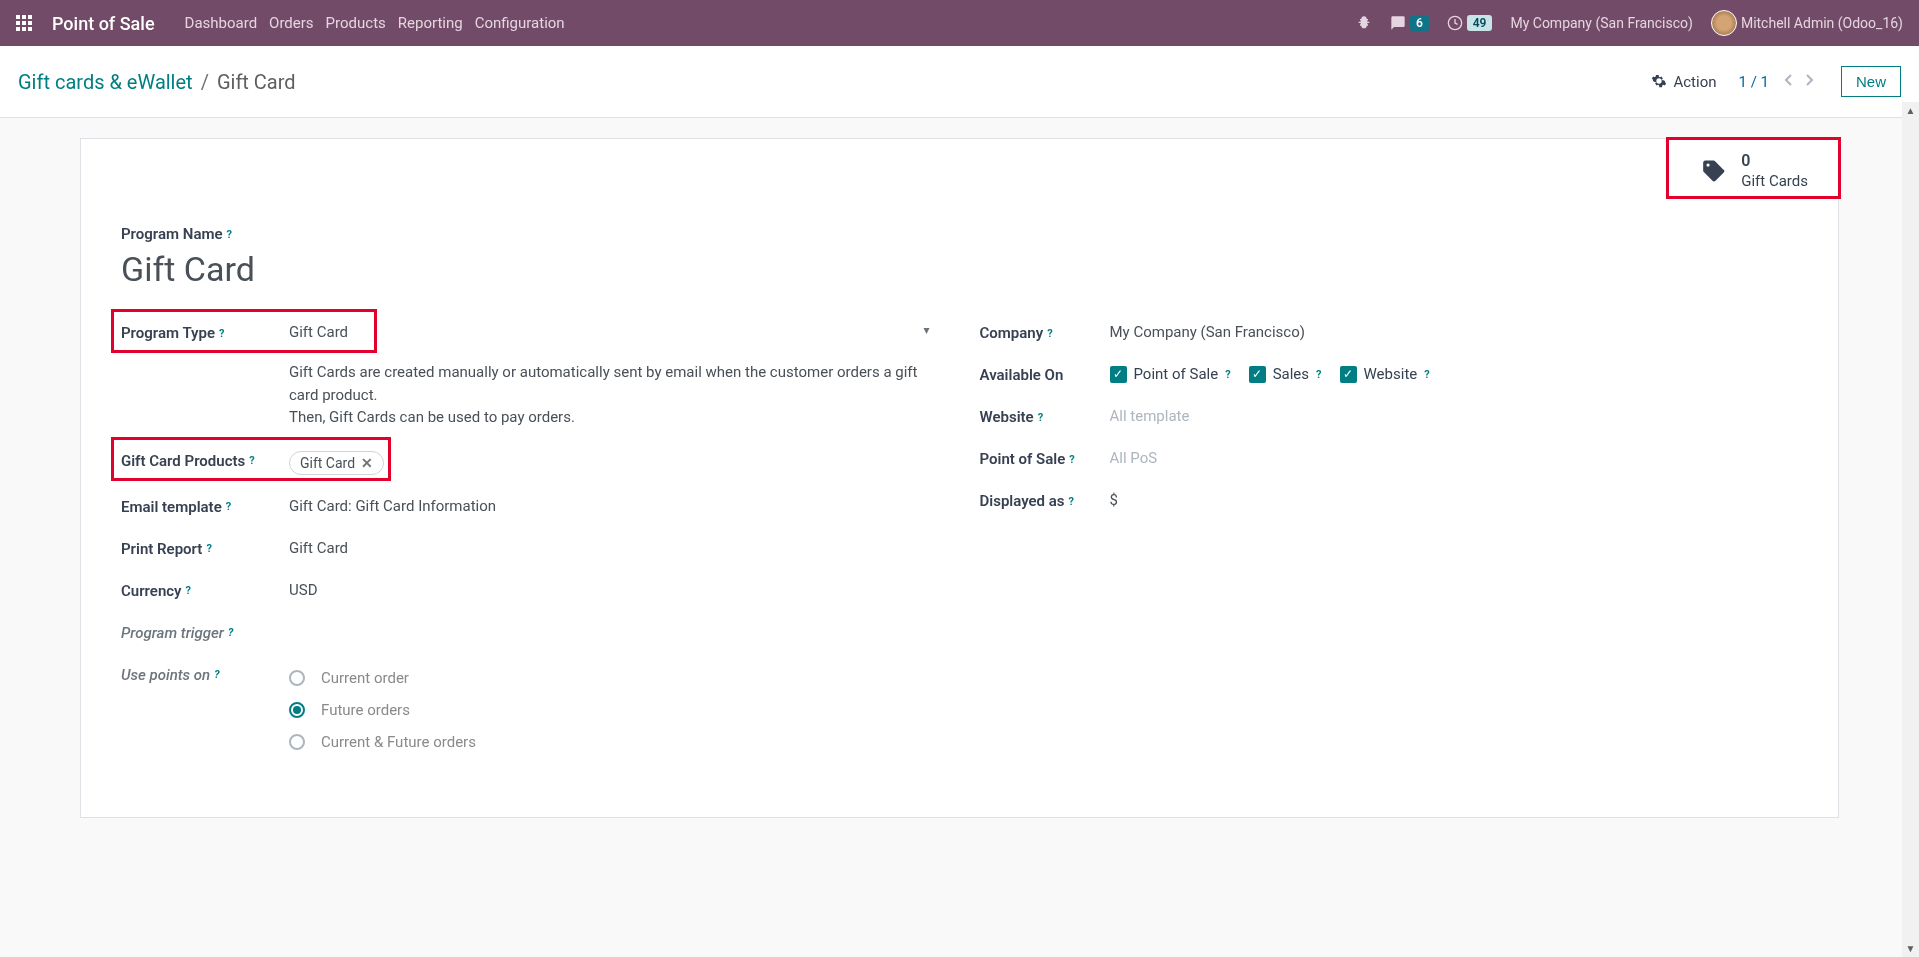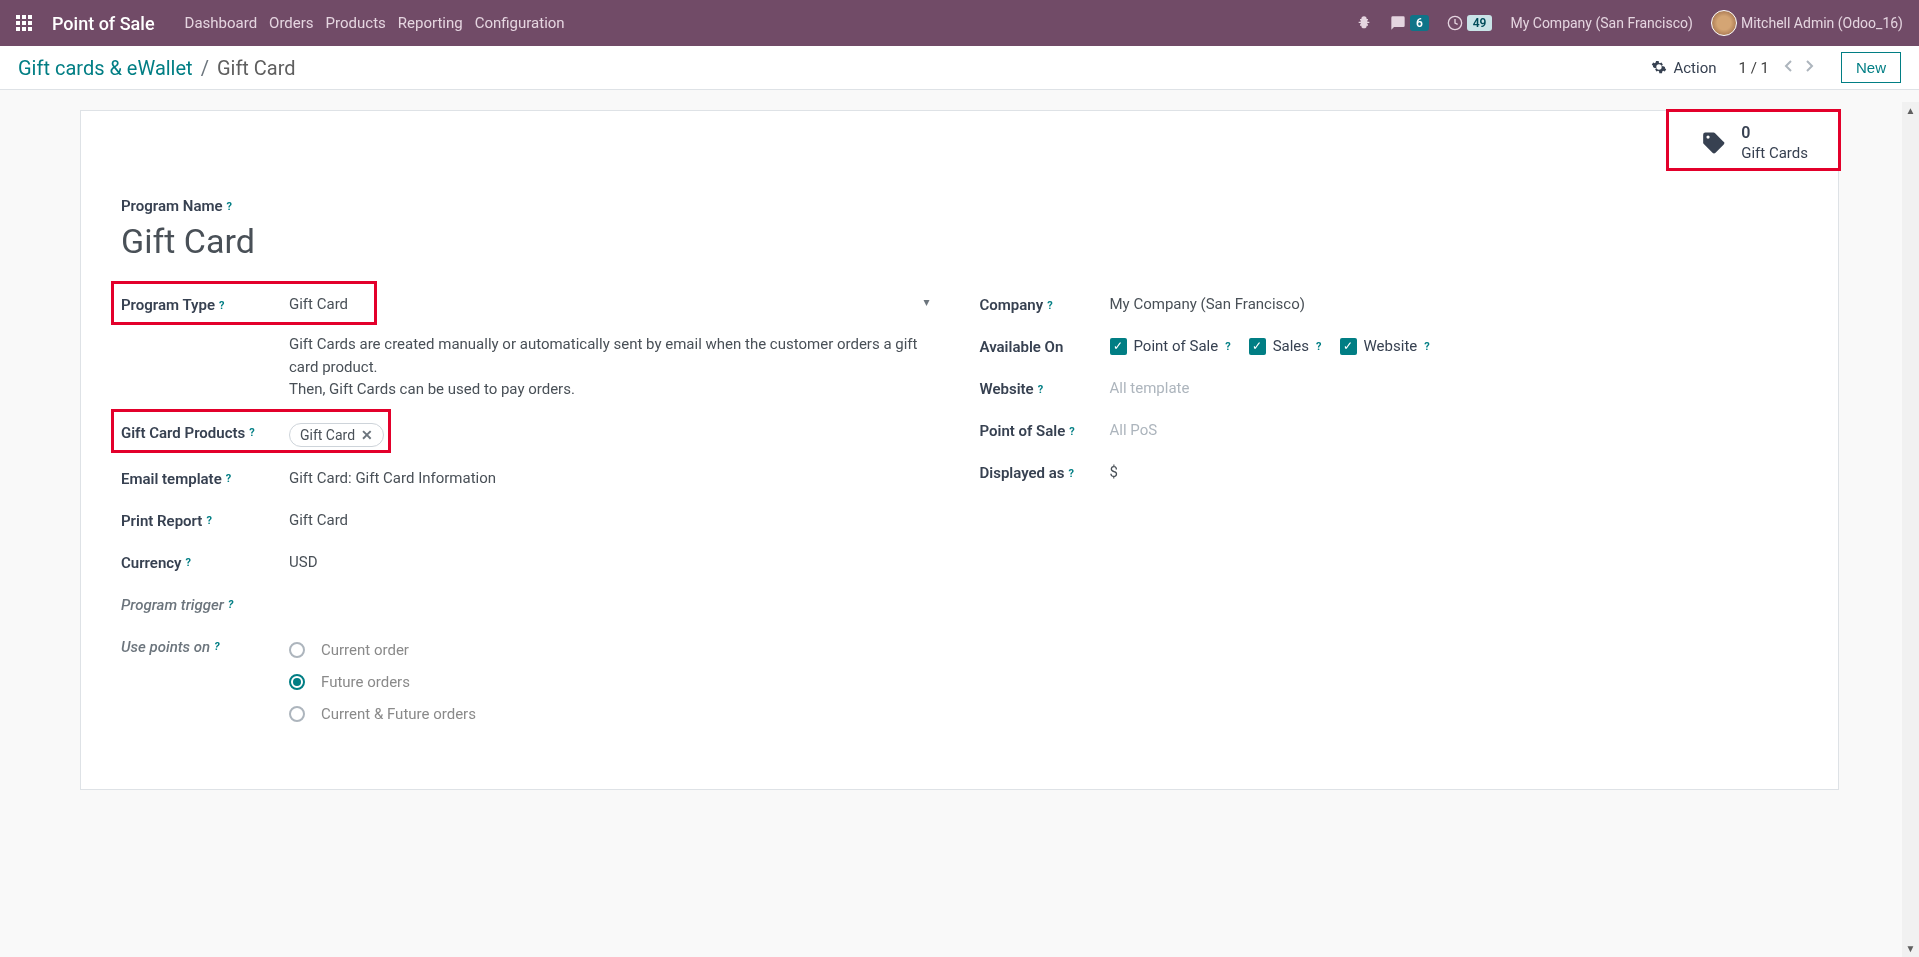--- a/index.html
+++ b/index.html
@@ -14,28 +14,28 @@
     .nav-menu { display: flex; gap: 12px; }
     .nav-item { color: #E5D5E0; cursor: pointer; font-size: 15px; }
     .navbar-right { margin-left: auto; display: flex; align-items: center; gap: 18px; }
     .nav-icon-btn { display: flex; align-items: center; gap: 4px; cursor: pointer; position: relative; }
     .badge { background: #0F7488; color: #fff; font-size: 12px; padding: 1px 6px; border-radius: 3px; font-weight: 600; }
     .badge-light { background: #C9E4E8; color: #004C5A; font-size: 12px; padding: 1px 6px; border-radius: 3px; font-weight: 600; }
     .avatar { width: 26px; height: 26px; border-radius: 50%; background: radial-gradient(circle, #d4a574 40%, #8b5a3c 100%); border: 1px solid #fff; }
     .company-text, .user-text { color: #E5D5E0; font-size: 14px; }
     
     
-    .control-bar { background: #fff; height: 44px; display: flex; align-items: center; padding: 8px 18px; border-bottom: 1px solid #dee2e6; }
+    .control-bar { background: #fff; height: 72px; display: flex; align-items: center; padding: 8px 18px; border-bottom: 1px solid #dee2e6; }
     .breadcrumb { font-size: 20px; display: flex; align-items: center; gap: 8px; }
     .breadcrumb-link { color: #017E84; cursor: pointer; }
     .breadcrumb-sep { color: #6c757d; }
     .breadcrumb-current { color: #5f5f5f; }
     .control-right { margin-left: auto; display: flex; align-items: center; gap: 22px; }
     .action-btn { display: flex; gap: 6px; color: #374151; cursor: pointer; font-size: 15px; }
-    .pager { color: #404040; font-size: 15px; display: flex; align-items: center; gap: 10px; }
+    .pager { color: #0369a1; font-size: 15px; display: flex; align-items: center; gap: 10px; }
     .pager-arrows { display: flex; gap: 4px; }
     .pager-arrow { color: #adb5bd; cursor: pointer; padding: 4px; }
     .new-btn { border: 1px solid #017E84; color: #017E84; background: #fff; padding: 6px 14px; font-size: 15px; cursor: pointer; }
     
     
     .content-wrapper { padding: 20px 80px 0 80px; height: calc(100vh - 102px); overflow-y: auto; }
     .form-sheet { background: #fff; border: 1px solid #dee2e6; min-height: 680px; position: relative; }
     
     .stat-buttons { display: flex; justify-content: flex-end; border-bottom: 1px solid transparent; }
     .stat-btn { display: flex; align-items: center; gap: 14px; padding: 12px 30px 12px 22px; cursor: pointer; }

